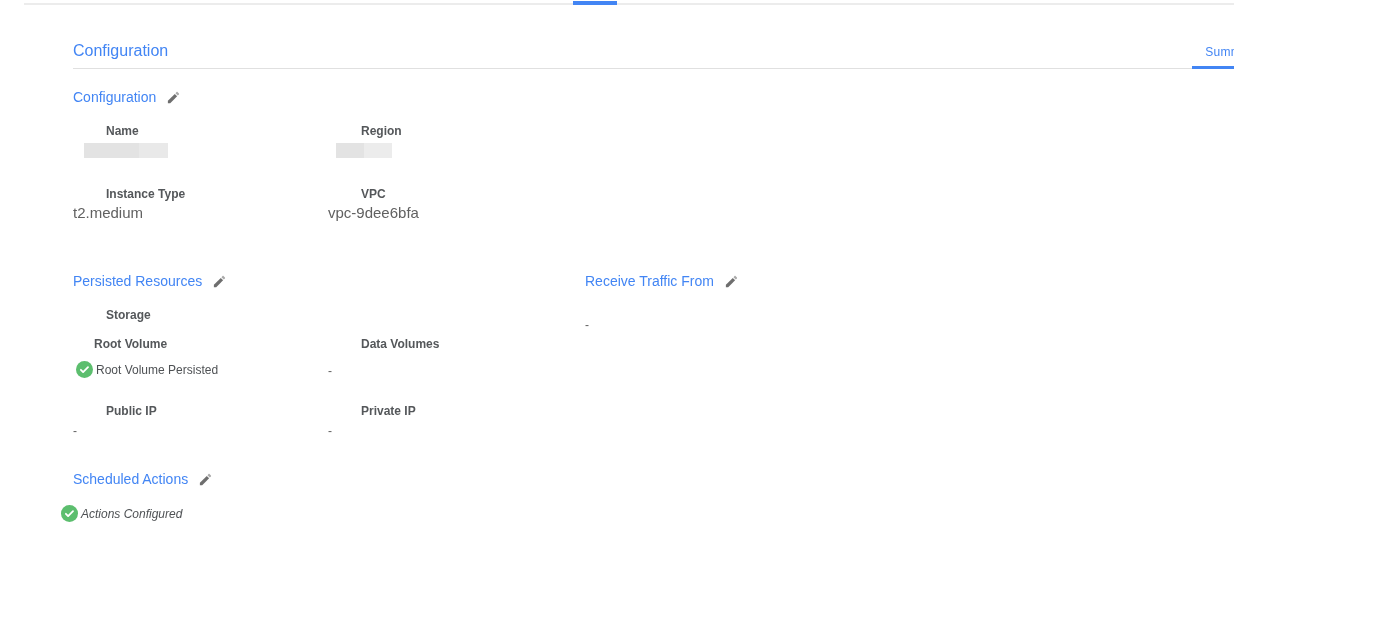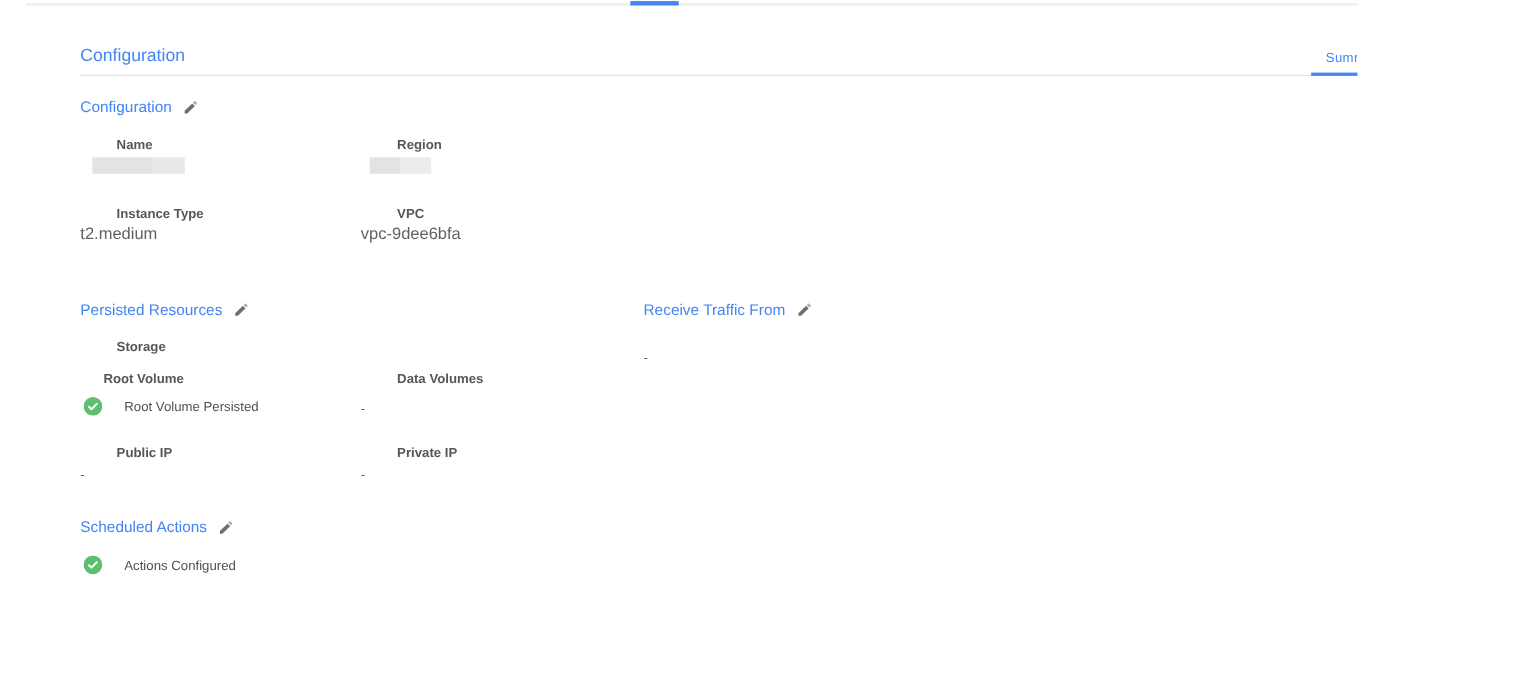--- a/index.html
+++ b/index.html
@@ -38,21 +38,21 @@
   .wrapval { width: 232px; line-height: 13px; }
 
   
   .redact { position: absolute; height: 15px; }
   .redact.name { left: 84px; top: 143px; width: 84px;
     background: linear-gradient(90deg,#e3e3e3 0 65%,#e9e9e9 65% 100%); }
   .redact.region { left: 336px; top: 143px; width: 56px;
     background: linear-gradient(90deg,#e3e3e3 0 50%,#ececec 50% 100%); }
 
   
-  .status-row { position: absolute; display: flex; align-items: center; gap: 20px; }
+  .status-row { position: absolute; display: flex; align-items: center; gap: 3px; }
   .status-row .txt { font-size: 12px; color: #4e5154; }
 
   .dash { position: absolute; font-size: 12px; color: #616161; }
 </style>
 </head>
 <body>
 
 <div class="screen">
 
   <div class="top-line"></div>
@@ -148,21 +148,21 @@
   <div class="sec-head" style="left:73px; top:471px;">
     <span>Scheduled Actions</span>
     <span class="pencil">
       <svg viewBox="0 0 24 24" width="15" height="15" aria-hidden="true">
         <path fill="#6e6e6e" d="M3 17.25V21h3.75L17.81 10.19l-3.75-3.75L3 17.25z"></path>
         <path fill="#aaaaaa" d="M20.71 7.04c.39-.39.39-1.02 0-1.41l-2.34-2.34c-.39-.39-1.02-.39-1.41 0l-1.83 1.83 3.75 3.75 1.83-1.83z"></path>
       </svg>
     </span>
   </div>
 
-  <div class="status-row" style="left:76px; top:505px;">
+  <div class="status-row" style="left:61px; top:505px;font-style:italic;">
     <span style="display:inline-flex;">
       <svg viewBox="0 0 16 16" width="17" height="17" aria-hidden="true">
         <circle cx="8" cy="8" r="8" fill="#5cbe6e"></circle>
         <path d="M4.6 8.3l2.1 2.1 4.6-4.6" stroke="#ffffff" stroke-width="1.7" fill="none" stroke-linecap="round" stroke-linejoin="round"></path>
       </svg>
     </span>
     <span class="txt">Actions Configured</span>
   </div>
 
 </div>

